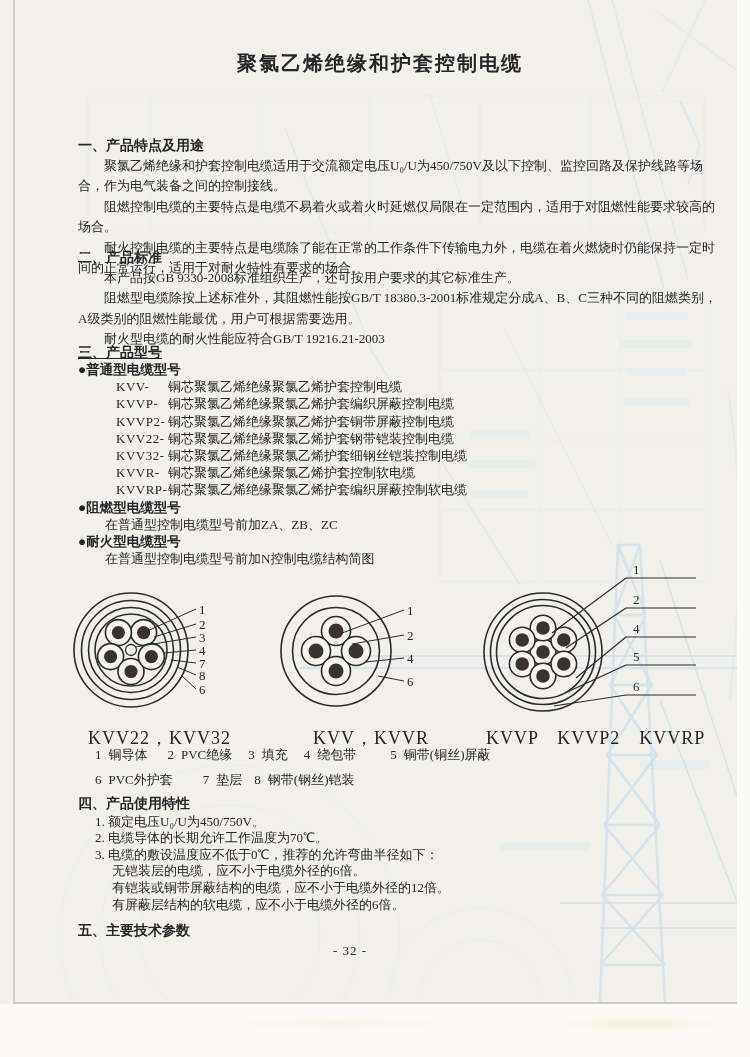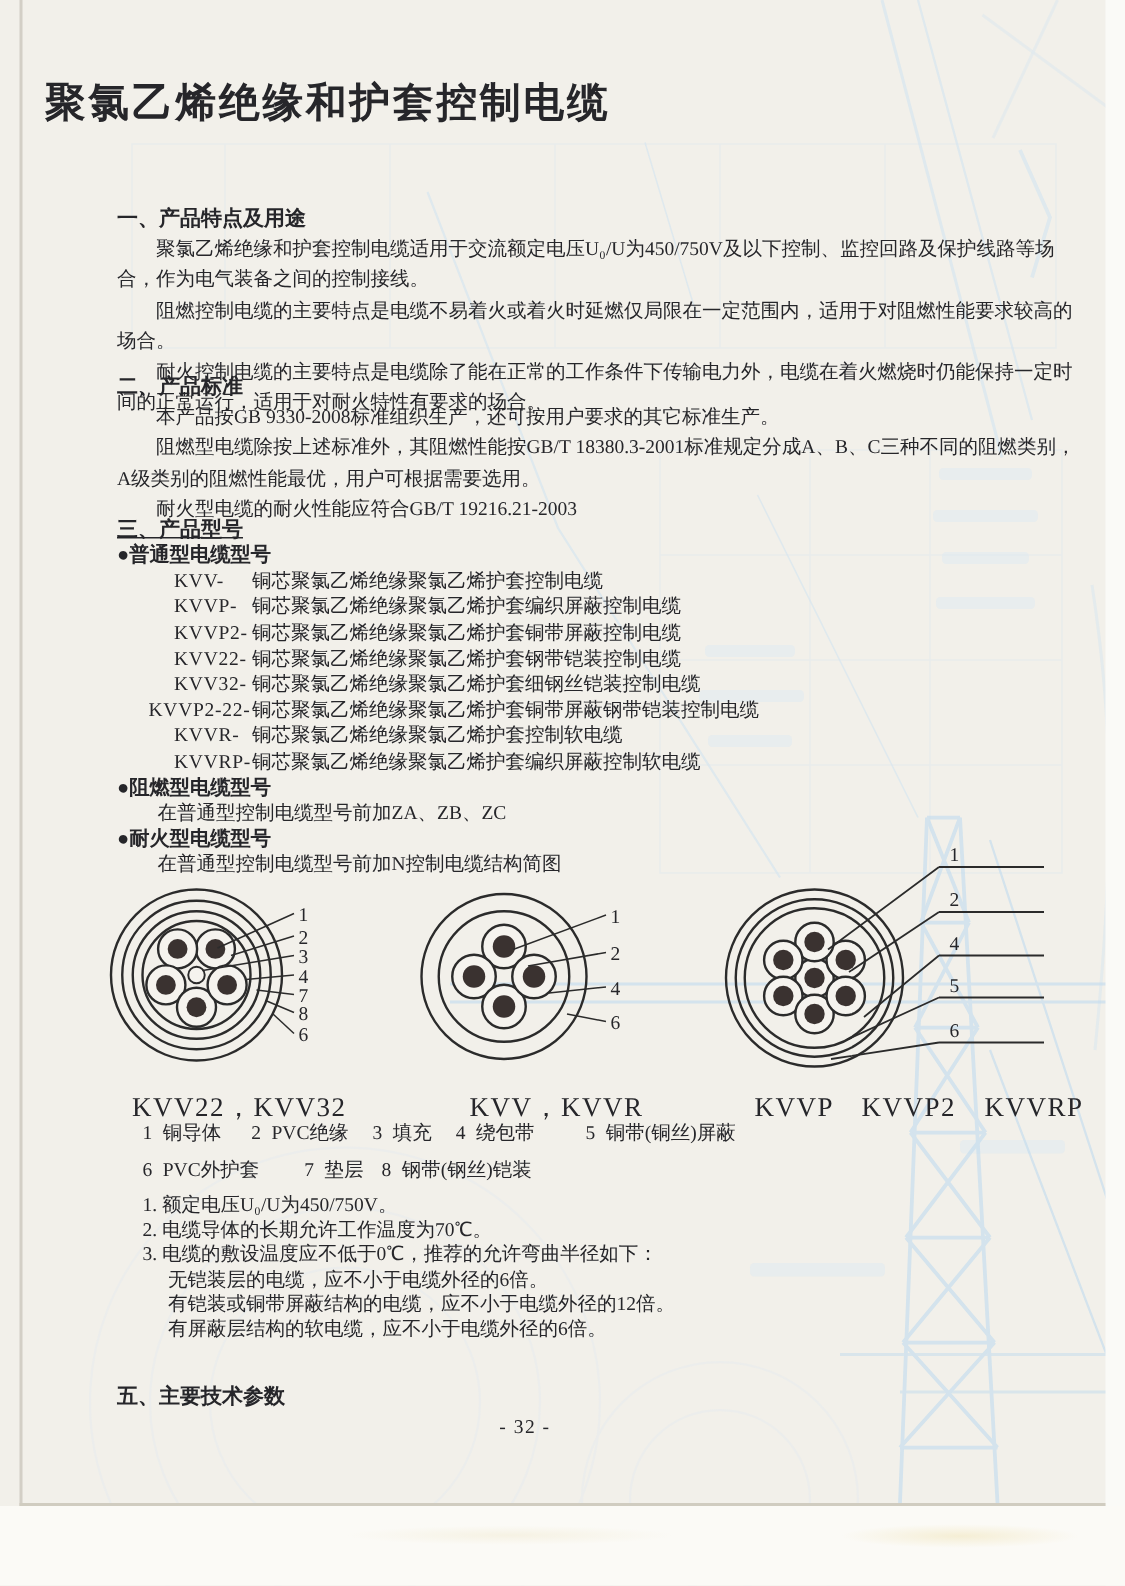--- a/index.html
+++ b/index.html
@@ -9,21 +9,21 @@
   .right-strip{position:absolute;right:0;top:0;width:13px;height:1057px;background:#fafaf7;z-index:2;}
   .bottom-strip{position:absolute;left:0;top:1004px;width:750px;height:53px;background:#fbfaf6;z-index:2;}
   .edge-left{position:absolute;left:13px;top:0;width:2px;height:1004px;background:rgba(186,181,168,.55);z-index:2;}
   .edge-bottom{position:absolute;left:13px;top:1002px;width:724px;height:2px;background:#d0ccc0;z-index:3;}
   .smudge{position:absolute;z-index:3;border-radius:50%;}
   .smudge.a{left:560px;top:1016px;width:160px;height:16px;
             background:radial-gradient(ellipse,rgba(240,228,185,.55),rgba(240,228,185,0) 70%);}
   .smudge.b{left:230px;top:1017px;width:220px;height:13px;
             background:radial-gradient(ellipse,rgba(238,230,200,.4),rgba(238,230,200,0) 70%);}
   .txt{position:absolute;z-index:3;}
-  .title{left:30px;top:50px;width:700px;font-size:27px;font-weight:700;
+  .title{left:30px;top:50px;width:700px;text-align:center;font-size:20px;font-weight:700;
          letter-spacing:2px;font-family:"Liberation Sans",sans-serif;}
   .subtitle{left:30px;top:92px;width:700px;text-align:center;font-size:15px;letter-spacing:3px;}
   .sec-h{font-family:"Liberation Sans",sans-serif;font-weight:700;font-size:14px;}
   .body-block{font-size:13px;line-height:20.5px;}
   .body-block p{margin:0;text-indent:2em;}
   .s1{left:78px;top:135px;width:646px;}
   .s2{left:78px;top:247px;width:646px;}
   .s3h{left:78px;top:344px;text-decoration:underline;}
   .s3list{left:78px;top:361px;width:640px;font-size:13px;line-height:17.2px;}
   .s3list .bullet{font-weight:700;font-family:"Liberation Sans",sans-serif;font-size:13.5px;}
@@ -128,21 +128,20 @@
   </div>
 
   <div class="txt sec-h s3h">三、产品型号</div>
   <div class="txt s3list">
     <div class="bullet">●普通型电缆型号</div>
     <div class="model-row"><span class="code">KVV-</span><span class="desc">铜芯聚氯乙烯绝缘聚氯乙烯护套控制电缆</span></div>
     <div class="model-row"><span class="code">KVVP-</span><span class="desc">铜芯聚氯乙烯绝缘聚氯乙烯护套编织屏蔽控制电缆</span></div>
     <div class="model-row"><span class="code">KVVP2-</span><span class="desc">铜芯聚氯乙烯绝缘聚氯乙烯护套铜带屏蔽控制电缆</span></div>
     <div class="model-row"><span class="code">KVV22-</span><span class="desc">铜芯聚氯乙烯绝缘聚氯乙烯护套钢带铠装控制电缆</span></div>
     <div class="model-row"><span class="code">KVV32-</span><span class="desc">铜芯聚氯乙烯绝缘聚氯乙烯护套细钢丝铠装控制电缆</span></div>
-    <div class="model-row row-wide"><span class="code">KVVP2-22-</span><span class="desc">铜芯聚氯乙烯绝缘聚氯乙烯护套铜带屏蔽钢带铠装控制电缆</span></div>
     <div class="model-row"><span class="code">KVVR-</span><span class="desc">铜芯聚氯乙烯绝缘聚氯乙烯护套控制软电缆</span></div>
     <div class="model-row"><span class="code">KVVRP-</span><span class="desc">铜芯聚氯乙烯绝缘聚氯乙烯护套编织屏蔽控制软电缆</span></div>
     <div class="bullet">●阻燃型电缆型号</div>
     <div class="note-line">在普通型控制电缆型号前加ZA、ZB、ZC</div>
     <div class="bullet">●耐火型电缆型号</div>
     <div class="note-line">在普通型控制电缆型号前加N控制电缆结构简图</div>
   </div>
 
   <svg class="cablesvg" style="left:70px;top:586px;" width="150" height="158" viewBox="0 0 150 158">
     <g fill="none" stroke="#2b2b2b" stroke-width="1.6">
@@ -257,38 +256,39 @@
       <path d="M86,146 L158,135 M158,135 H228"></path>
     </g>
     <g>
       <text x="165" y="14">1</text>
       <text x="165" y="44">2</text>
       <text x="165" y="73">4</text>
       <text x="165" y="101">5</text>
       <text x="165" y="131">6</text>
     </g>
   </svg>
-  <div class="cap" style="left:486px;top:726px;margin-left:17px;">KVVP　KVVP2　KVVRP</div>
+  <div class="cap" style="left:486px;top:726px;">KVVP　KVVP2　KVVRP</div>
 
   <div class="txt legend">
     <div class="row l1">
       <span class="item"><span class="n">1</span><span>铜导体</span></span>
       <span class="item"><span class="n">2</span><span>PVC绝缘</span></span>
       <span class="item"><span class="n">3</span><span>填充</span></span>
       <span class="item"><span class="n">4</span><span>绕包带</span></span>
       <span class="item"><span class="n">5</span><span>铜带(铜丝)屏蔽</span></span>
     </div>
     <div class="row l2">
       <span class="item"><span class="n">6</span><span>PVC外护套</span></span>
       <span class="item"><span class="n">7</span><span>垫层</span></span>
       <span class="item"><span class="n">8</span><span>钢带(钢丝)铠装</span></span>
     </div>
   </div>
 
   <div class="txt s4">
+    <div class="sec-h">四、产品使用特性</div>
     <div class="num">1. 额定电压U₀/U为450/750V。</div>
     <div class="num">2. 电缆导体的长期允许工作温度为70℃。</div>
     <div class="num">3. 电缆的敷设温度应不低于0℃，推荐的允许弯曲半径如下：</div>
     <div class="sub">无铠装层的电缆，应不小于电缆外径的6倍。</div>
     <div class="sub">有铠装或铜带屏蔽结构的电缆，应不小于电缆外径的12倍。</div>
     <div class="sub">有屏蔽层结构的软电缆，应不小于电缆外径的6倍。</div>
   </div>
 
   <div class="txt sec-h s5">五、主要技术参数</div>
 

